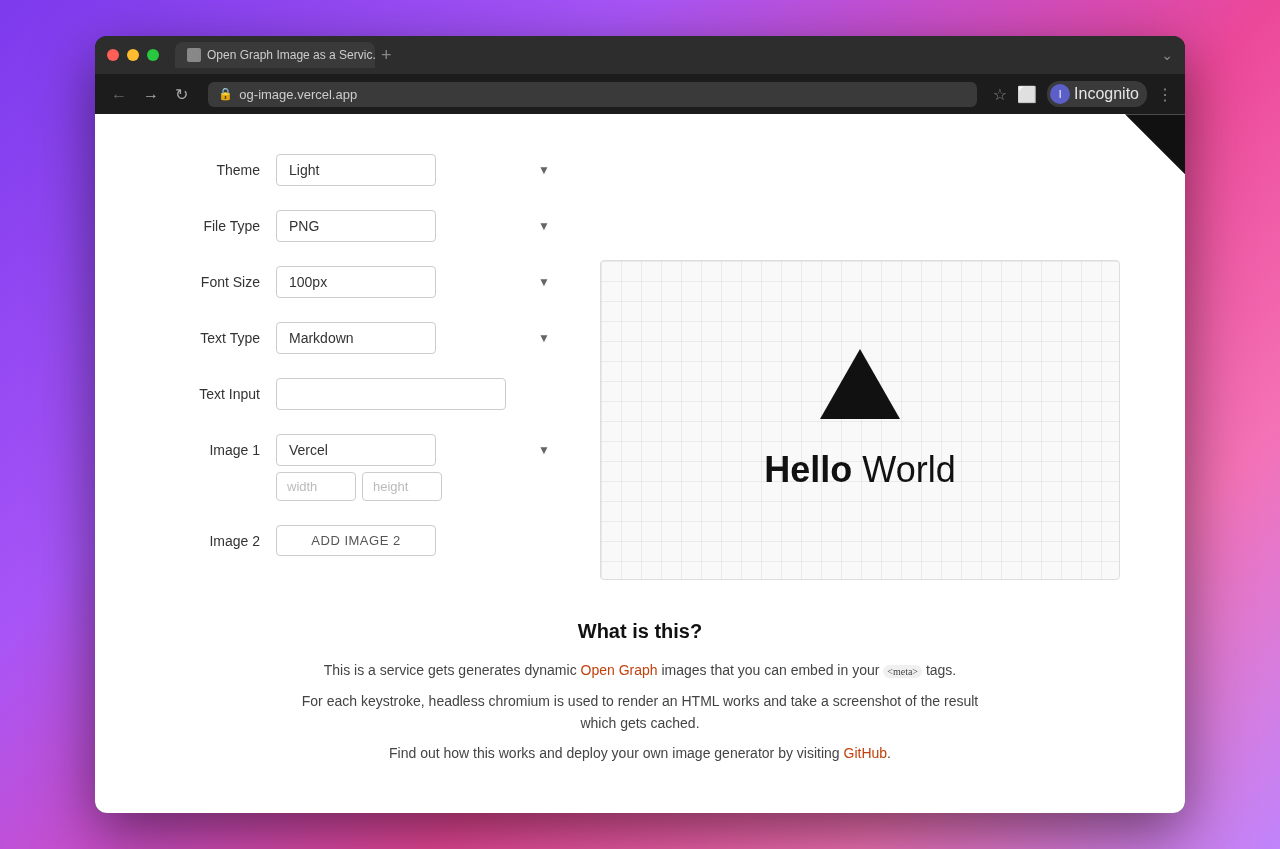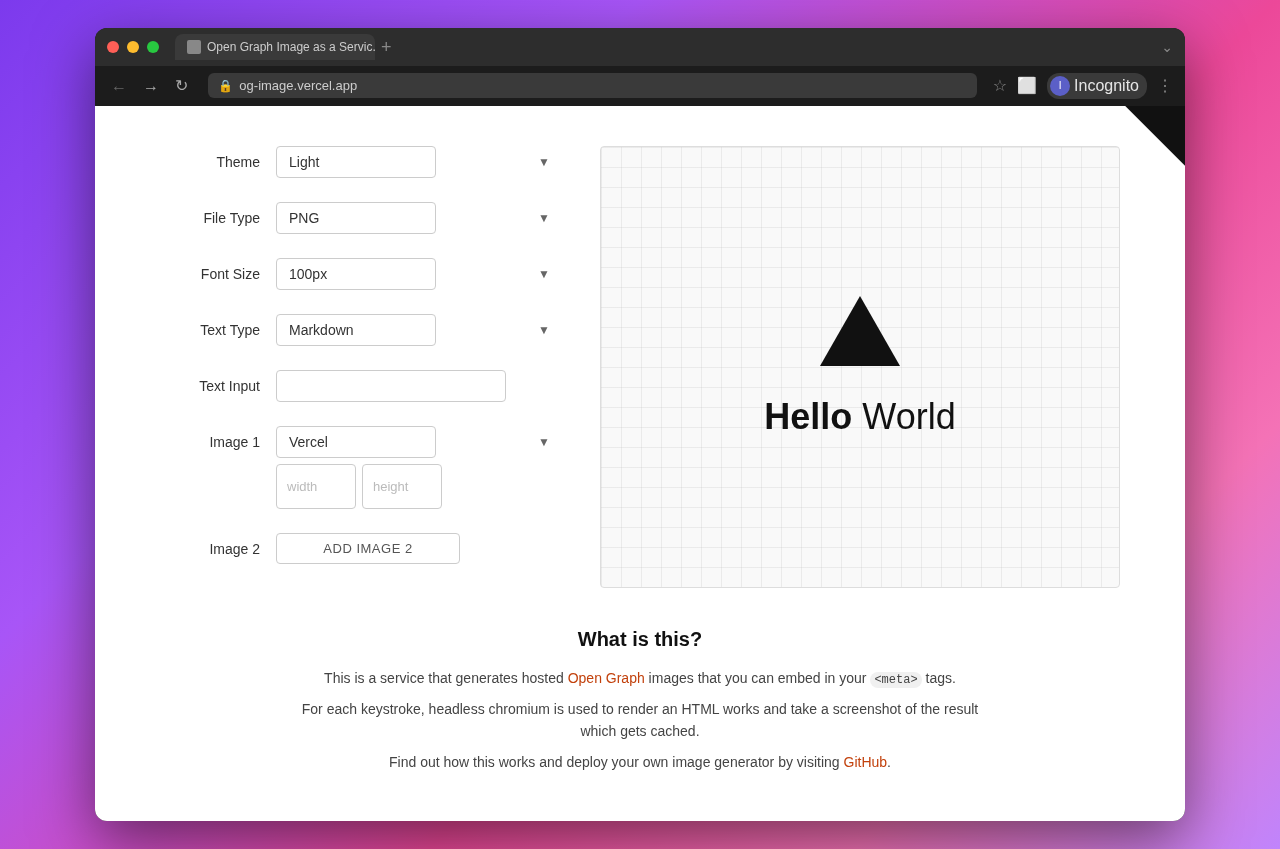--- a/index.html
+++ b/index.html
@@ -179,20 +179,21 @@
       font-weight: 700;
       color: #111;
       margin-bottom: 36px;
     }
 
     .main-layout {
       display: flex;
       gap: 40px;
       max-width: 960px;
       margin: 0 auto;
+      align-items: flex-end;
     }
 
     
     .form-panel {
       flex: 0 0 400px;
     }
 
     .form-row {
       display: flex;
       align-items: flex-start;
@@ -267,36 +268,36 @@
 
     .size-inputs {
       display: flex;
       gap: 6px;
     }
 
     .size-input {
       width: 80px;
       border: 1px solid #ccc;
       border-radius: 4px;
-      padding: 14px 10px;
+      padding: 6px 10px;
       font-size: 13px;
       color: #333;
     }
 
     .size-input::placeholder { color: #bbb; }
 
     .add-image-btn {
       background: #fff;
       border: 1px solid #ccc;
       border-radius: 4px;
       padding: 7px 16px;
       font-size: 13px;
       color: #555;
       cursor: pointer;
-      width: 184px;
+      width: 160px;
       text-align: center;
       letter-spacing: 0.5px;
     }
 
     
     .preview-panel {
       flex: 1;
       border: 1px solid #ddd;
       border-radius: 4px;
       background: #f9f9f9;
@@ -365,25 +366,25 @@
       line-height: 1.6;
       margin-bottom: 8px;
     }
 
     .info-link {
       color: #c2410c;
       text-decoration: none;
     }
 
     .code-inline {
-      font-family: Liberation Mono, monospace;
+      font-family: Liberation Serif, serif;
       background: #f0f0f0;
       padding: 1px 4px;
       border-radius: 8px;
-      font-size: 12px;
+      font-size: 10px;
     }
 
     .footer-text {
       font-size: 13px;
       color: #999;
       margin-top: 16px;
     }
 
     .footer-brand {
       color: #0070f3;
@@ -537,21 +538,21 @@
           <strong>Hello</strong><span> World</span>
         </div>
       </div>
 
     </div>
 
     <div class="info-section">
       <h2 class="info-title">What is this?</h2>
 
       <p class="info-text">
-        <span>This is a service that generates hosted </span><a class="info-link" href="#">Open Graph</a><span> images that you can embed in your </span><code class="code-inline">&lt;meta&gt;</code><span> tags.</span>
+        <span>This is a service gets generates dynamic </span><a class="info-link" href="#">Open Graph</a><span> images that you can embed in your </span><code class="code-inline">&lt;meta&gt;</code><span> tags.</span>
       </p>
 
       <p class="info-text">For each keystroke, headless chromium is used to render an HTML works and take a screenshot of the result which gets cached.</p>
 
       <p class="info-text">
         <span>Find out how this works and deploy your own image generator by visiting </span><a class="info-link" href="#">GitHub</a><span>.</span>
       </p>
 
     </div>
 

